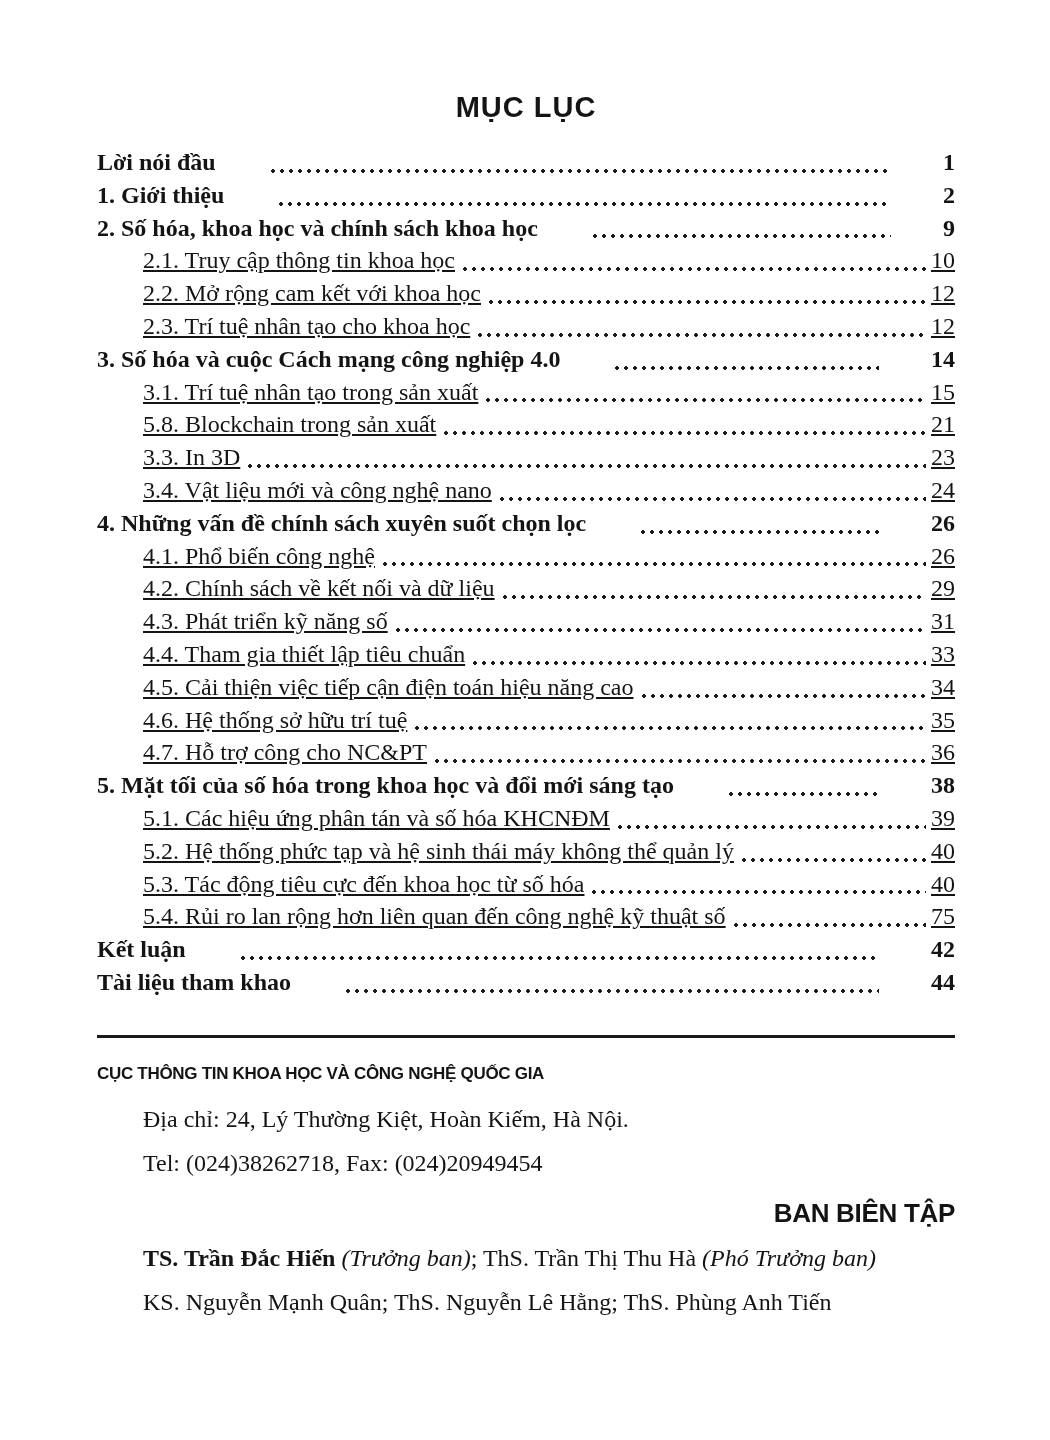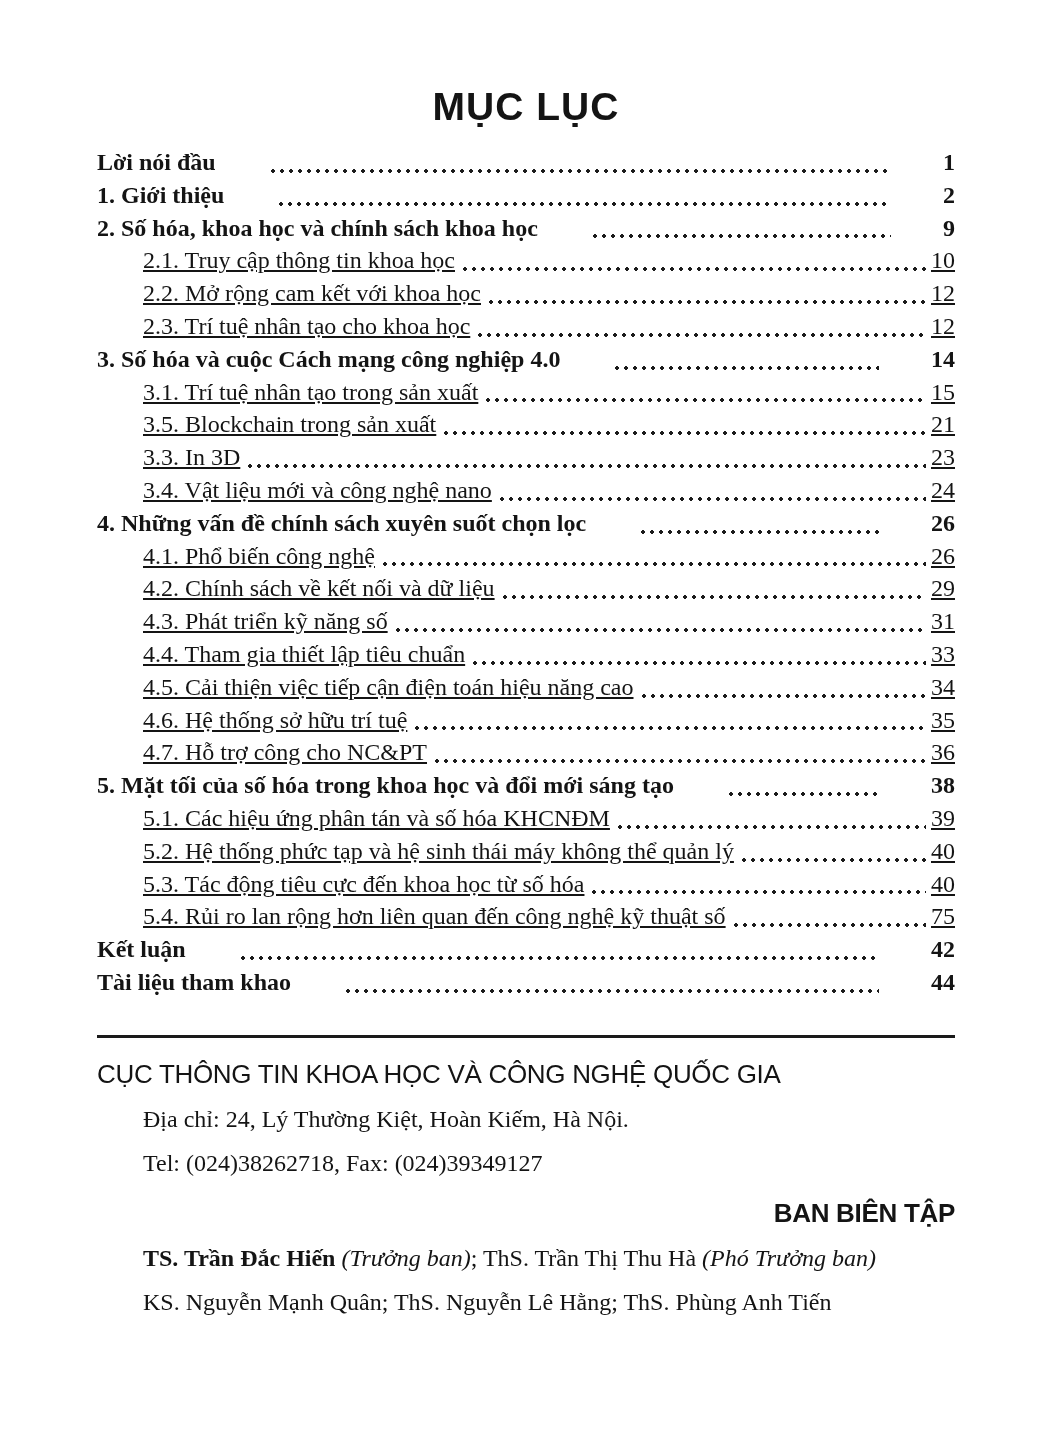--- a/index.html
+++ b/index.html
@@ -16,21 +16,21 @@
   }
   .page {
     box-sizing: border-box;
     width: 1050px;
     height: 1440px;
     padding: 90px 95px 0 97px;
   }
   .doc-title {
     font-family: "Liberation Sans", sans-serif;
     font-weight: bold;
-    font-size: 39px;
+    font-size: 29px;
     letter-spacing: 1px;
     text-align: center;
     margin: 0 0 22px 0;
     line-height: 34px;
   }
   .toc {
     width: 100%;
   }
   .toc-row {
     display: flex;
@@ -54,22 +54,22 @@
     background-position: left bottom;
   }
   .toc-page { flex: 0 0 auto; }
   .rule {
     border: none;
     border-top: 3px solid #1a1a1a;
     margin: 36px 0 0 0;
   }
   .org-heading {
     font-family: "Liberation Sans", sans-serif;
-    font-weight: normal;
-    font-size: 26px;
+    font-weight: bold;
+    font-size: 17px;
     letter-spacing: -0.3px;
     line-height: 32px;
     margin-top: 20px;
   }
   .board-heading {
     font-family: "Liberation Sans", sans-serif;
     font-weight: bold;
     font-size: 26px;
     letter-spacing: -0.3px;
     line-height: 32px;
@@ -128,21 +128,21 @@
         <span class="toc-label">3. Số hóa và cuộc Cách mạng công nghiệp 4.0</span>
         <span class="leader"></span>
         <span class="toc-page">14</span>
       </div>
       <div class="toc-row indent">
         <span class="toc-label">3.1. Trí tuệ nhân tạo trong sản xuất</span>
         <span class="leader"></span>
         <span class="toc-page">15</span>
       </div>
       <div class="toc-row indent">
-        <span class="toc-label">3.5. Blockchain trong sản xuất</span>
+        <span class="toc-label">5.8. Blockchain trong sản xuất</span>
         <span class="leader"></span>
         <span class="toc-page">21</span>
       </div>
       <div class="toc-row indent">
         <span class="toc-label">3.3. In 3D</span>
         <span class="leader"></span>
         <span class="toc-page">23</span>
       </div>
       <div class="toc-row indent">
         <span class="toc-label">3.4. Vật liệu mới và công nghệ nano</span>
@@ -224,21 +224,21 @@
         <span class="leader"></span>
         <span class="toc-page">44</span>
       </div>
     </div>
 
   <hr class="rule">
 
   <div>
     <div class="org-heading">CỤC THÔNG TIN KHOA HỌC VÀ CÔNG NGHỆ QUỐC GIA</div>
     <div class="footer-line">Địa chỉ: 24, Lý Thường Kiệt, Hoàn Kiếm, Hà Nội.</div>
-    <div class="footer-line">Tel: (024)38262718, Fax: (024)39349127</div>
+    <div class="footer-line">Tel: (024)38262718, Fax: (024)20949454</div>
   </div>
 
   <div>
     <div class="board-heading">BAN BIÊN TẬP</div>
     <div class="footer-line"><span class="seg-bold">TS. Trần Đắc Hiến </span><span class="seg-italic">(Trưởng ban)</span><span class="">; ThS. Trần Thị Thu Hà </span><span class="seg-italic">(Phó Trưởng ban)</span></div>
     <div class="footer-line">KS. Nguyễn Mạnh Quân; ThS. Nguyễn Lê Hằng; ThS. Phùng Anh Tiến</div>
   </div>
 
 </div>
 

